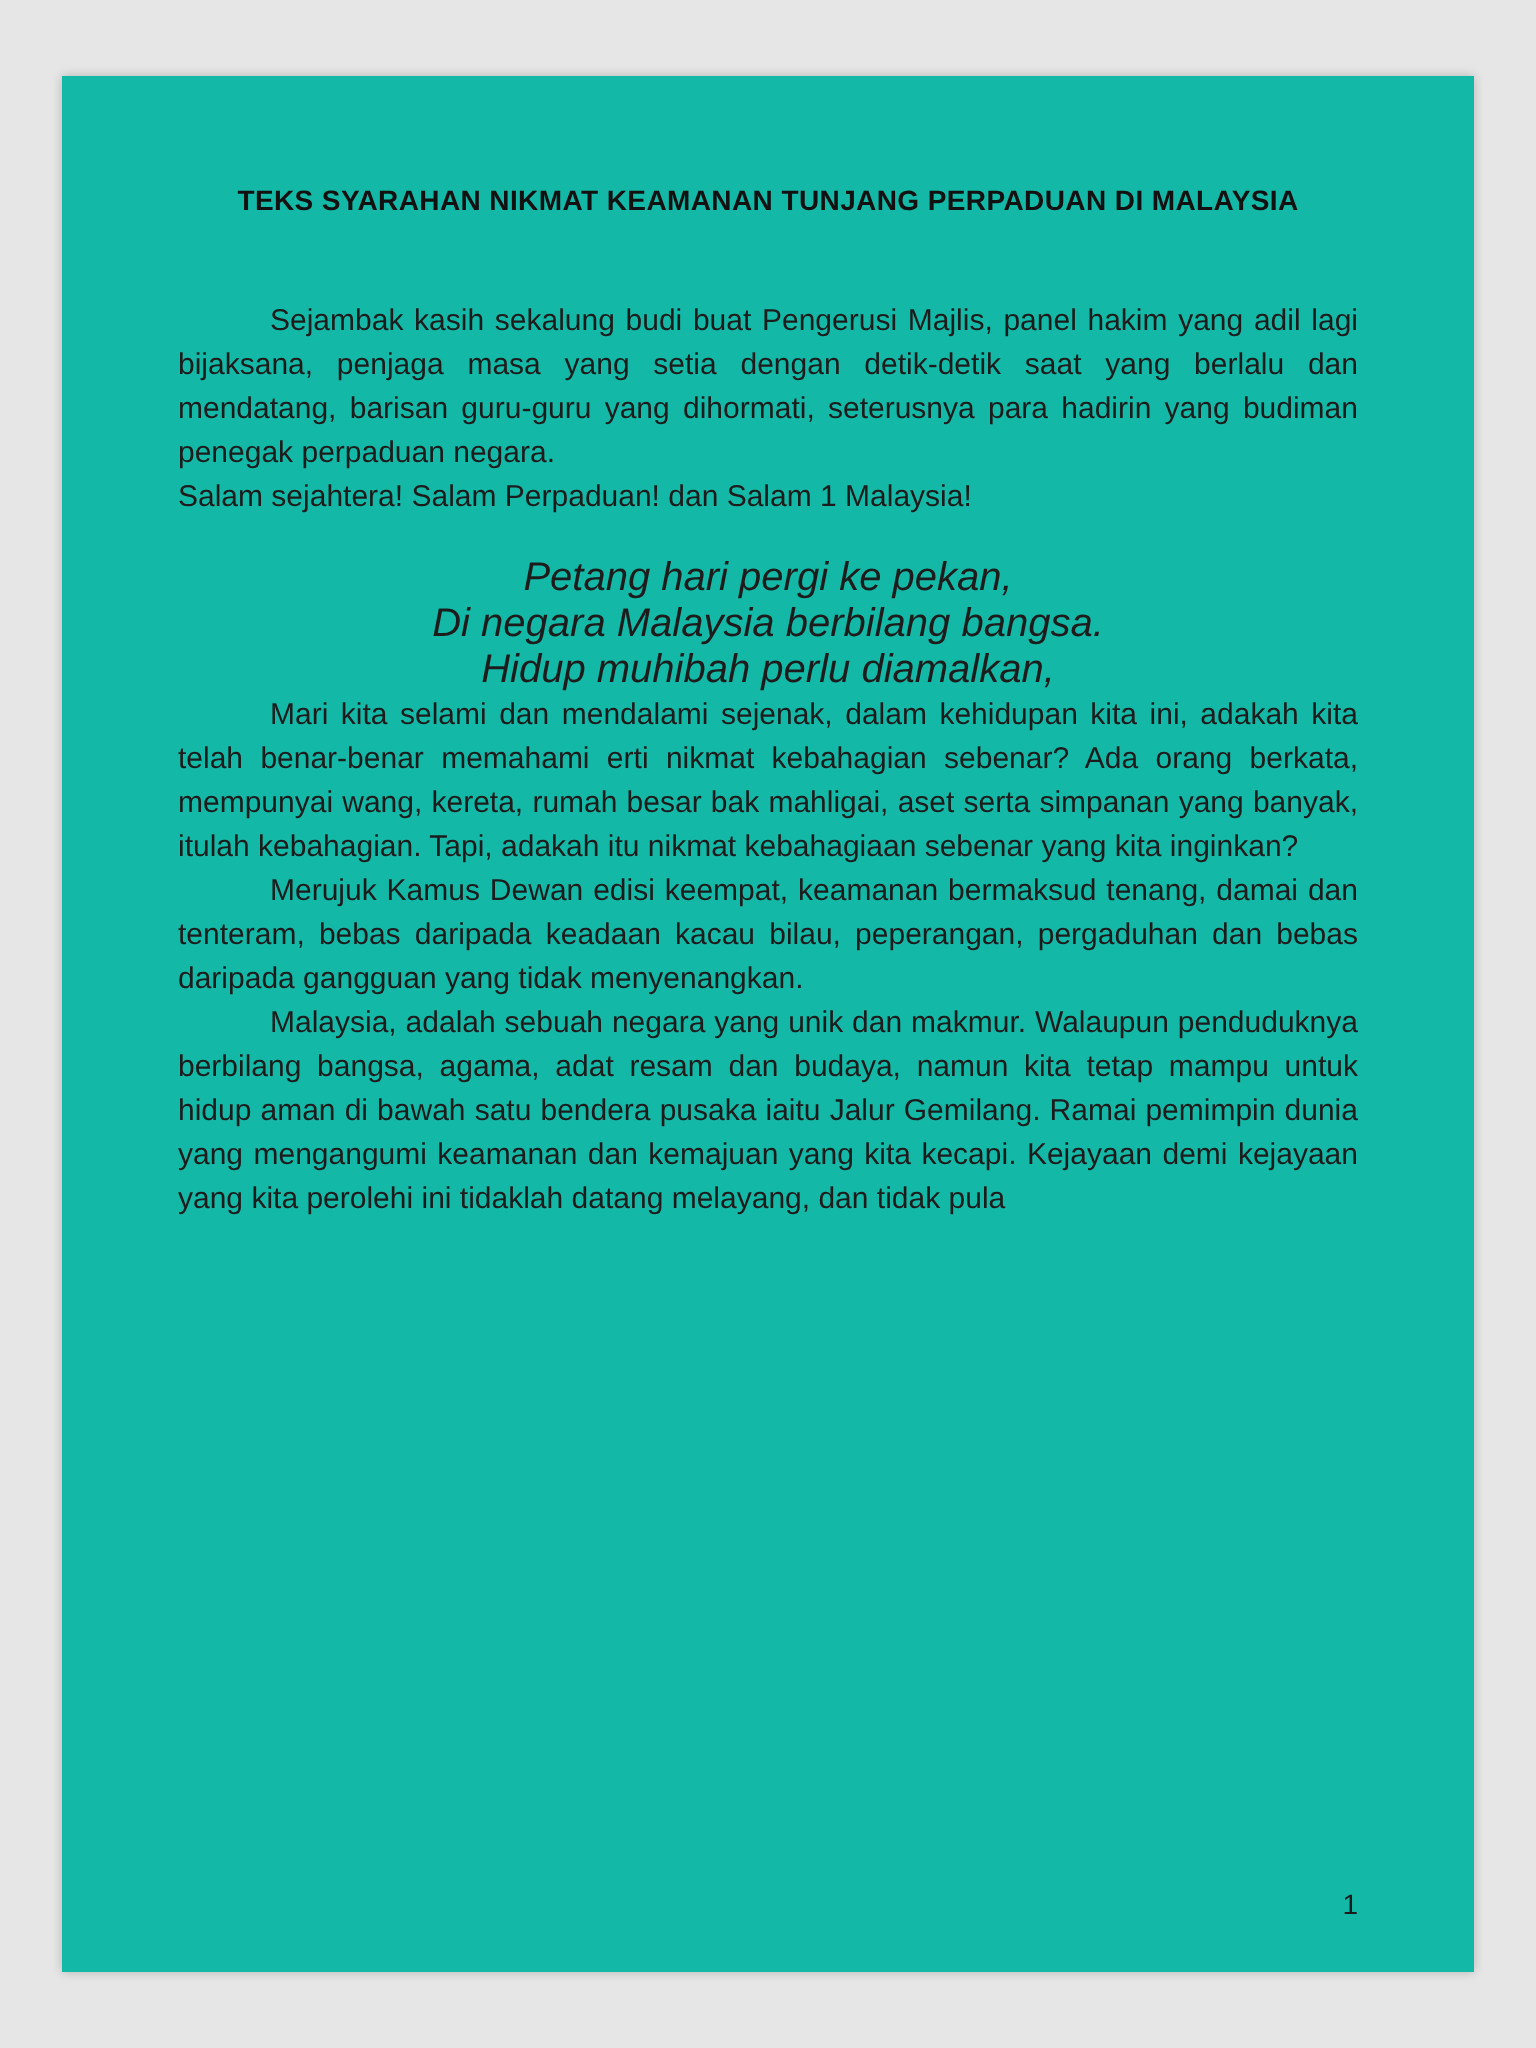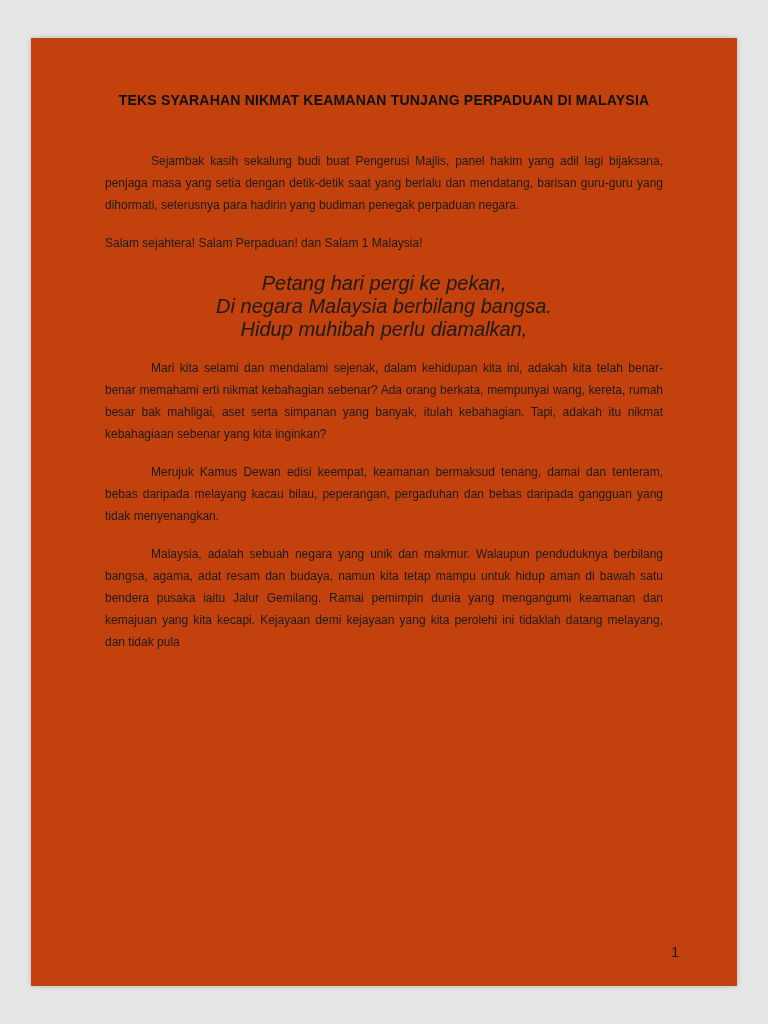--- a/index.html
+++ b/index.html
@@ -17,39 +17,39 @@
     margin: 0 auto;
     background: #e6e6e6;
     overflow: hidden;
   }
   .page {
     position: absolute;
     left: 31px;
     top: 38px;
     width: 706px;
     height: 948px;
-    background: #c2410c;
+    background: #14b8a6;
     box-shadow: 0 0 5px rgba(0,0,0,0.22);
     box-sizing: border-box;
     padding: 54px 58px 40px 58px;
     color: #1c1c1c;
   }
   .doc-title {
     text-align: center;
     font-weight: bold;
     font-size: 14px;
     color: #111111;
     letter-spacing: 0.2px;
     margin: 0 0 42px 0;
   }
   p.body {
-    font-size: 12px;
+    font-size: 15px;
     line-height: 22px;
     text-align: justify;
-    margin: 16px;
+    margin: 0;
     color: #1c1c1c;
   }
   .indent {
     text-indent: 46px;
   }
   .after-gap-sm { margin-top: 12px; }
   .after-gap-lg { margin-top: 34px; }
   .after-gap-xl { margin-top: 46px; }
   .poem {
     margin-top: 18px;
@@ -85,21 +85,21 @@
 
     <div class="poem">
       <div>Petang hari pergi ke pekan,</div>
       <div>Di negara Malaysia berbilang bangsa.</div>
       <div>Hidup muhibah perlu diamalkan,</div>
     </div>
 
     <p class="body indent after-gap-lg">Mari kita selami dan mendalami sejenak, dalam kehidupan kita ini, adakah kita telah benar-benar memahami erti nikmat kebahagian sebenar? Ada orang berkata, mempunyai wang, kereta, rumah besar bak mahligai, aset serta simpanan yang banyak, itulah kebahagian. Tapi, adakah itu nikmat kebahagiaan sebenar yang kita inginkan?</p>
 
 
-    <p class="body indent after-gap-lg">Merujuk Kamus Dewan edisi keempat, keamanan bermaksud tenang, damai dan tenteram, bebas daripada melayang kacau bilau, peperangan, pergaduhan dan bebas daripada gangguan yang tidak menyenangkan.</p>
+    <p class="body indent after-gap-lg">Merujuk Kamus Dewan edisi keempat, keamanan bermaksud tenang, damai dan tenteram, bebas daripada keadaan kacau bilau, peperangan, pergaduhan dan bebas daripada gangguan yang tidak menyenangkan.</p>
 
 
     <p class="body indent after-gap-xl">Malaysia, adalah sebuah negara yang unik dan makmur. Walaupun penduduknya berbilang bangsa, agama, adat resam dan budaya, namun kita tetap mampu untuk hidup aman di bawah satu bendera pusaka iaitu Jalur Gemilang. Ramai pemimpin dunia yang mengangumi keamanan dan kemajuan yang kita kecapi. Kejayaan demi kejayaan yang kita perolehi ini tidaklah datang melayang, dan tidak pula</p>
 
     <div class="page-number">1</div>
 
   </div>
 </div>
 
 </body></html>

